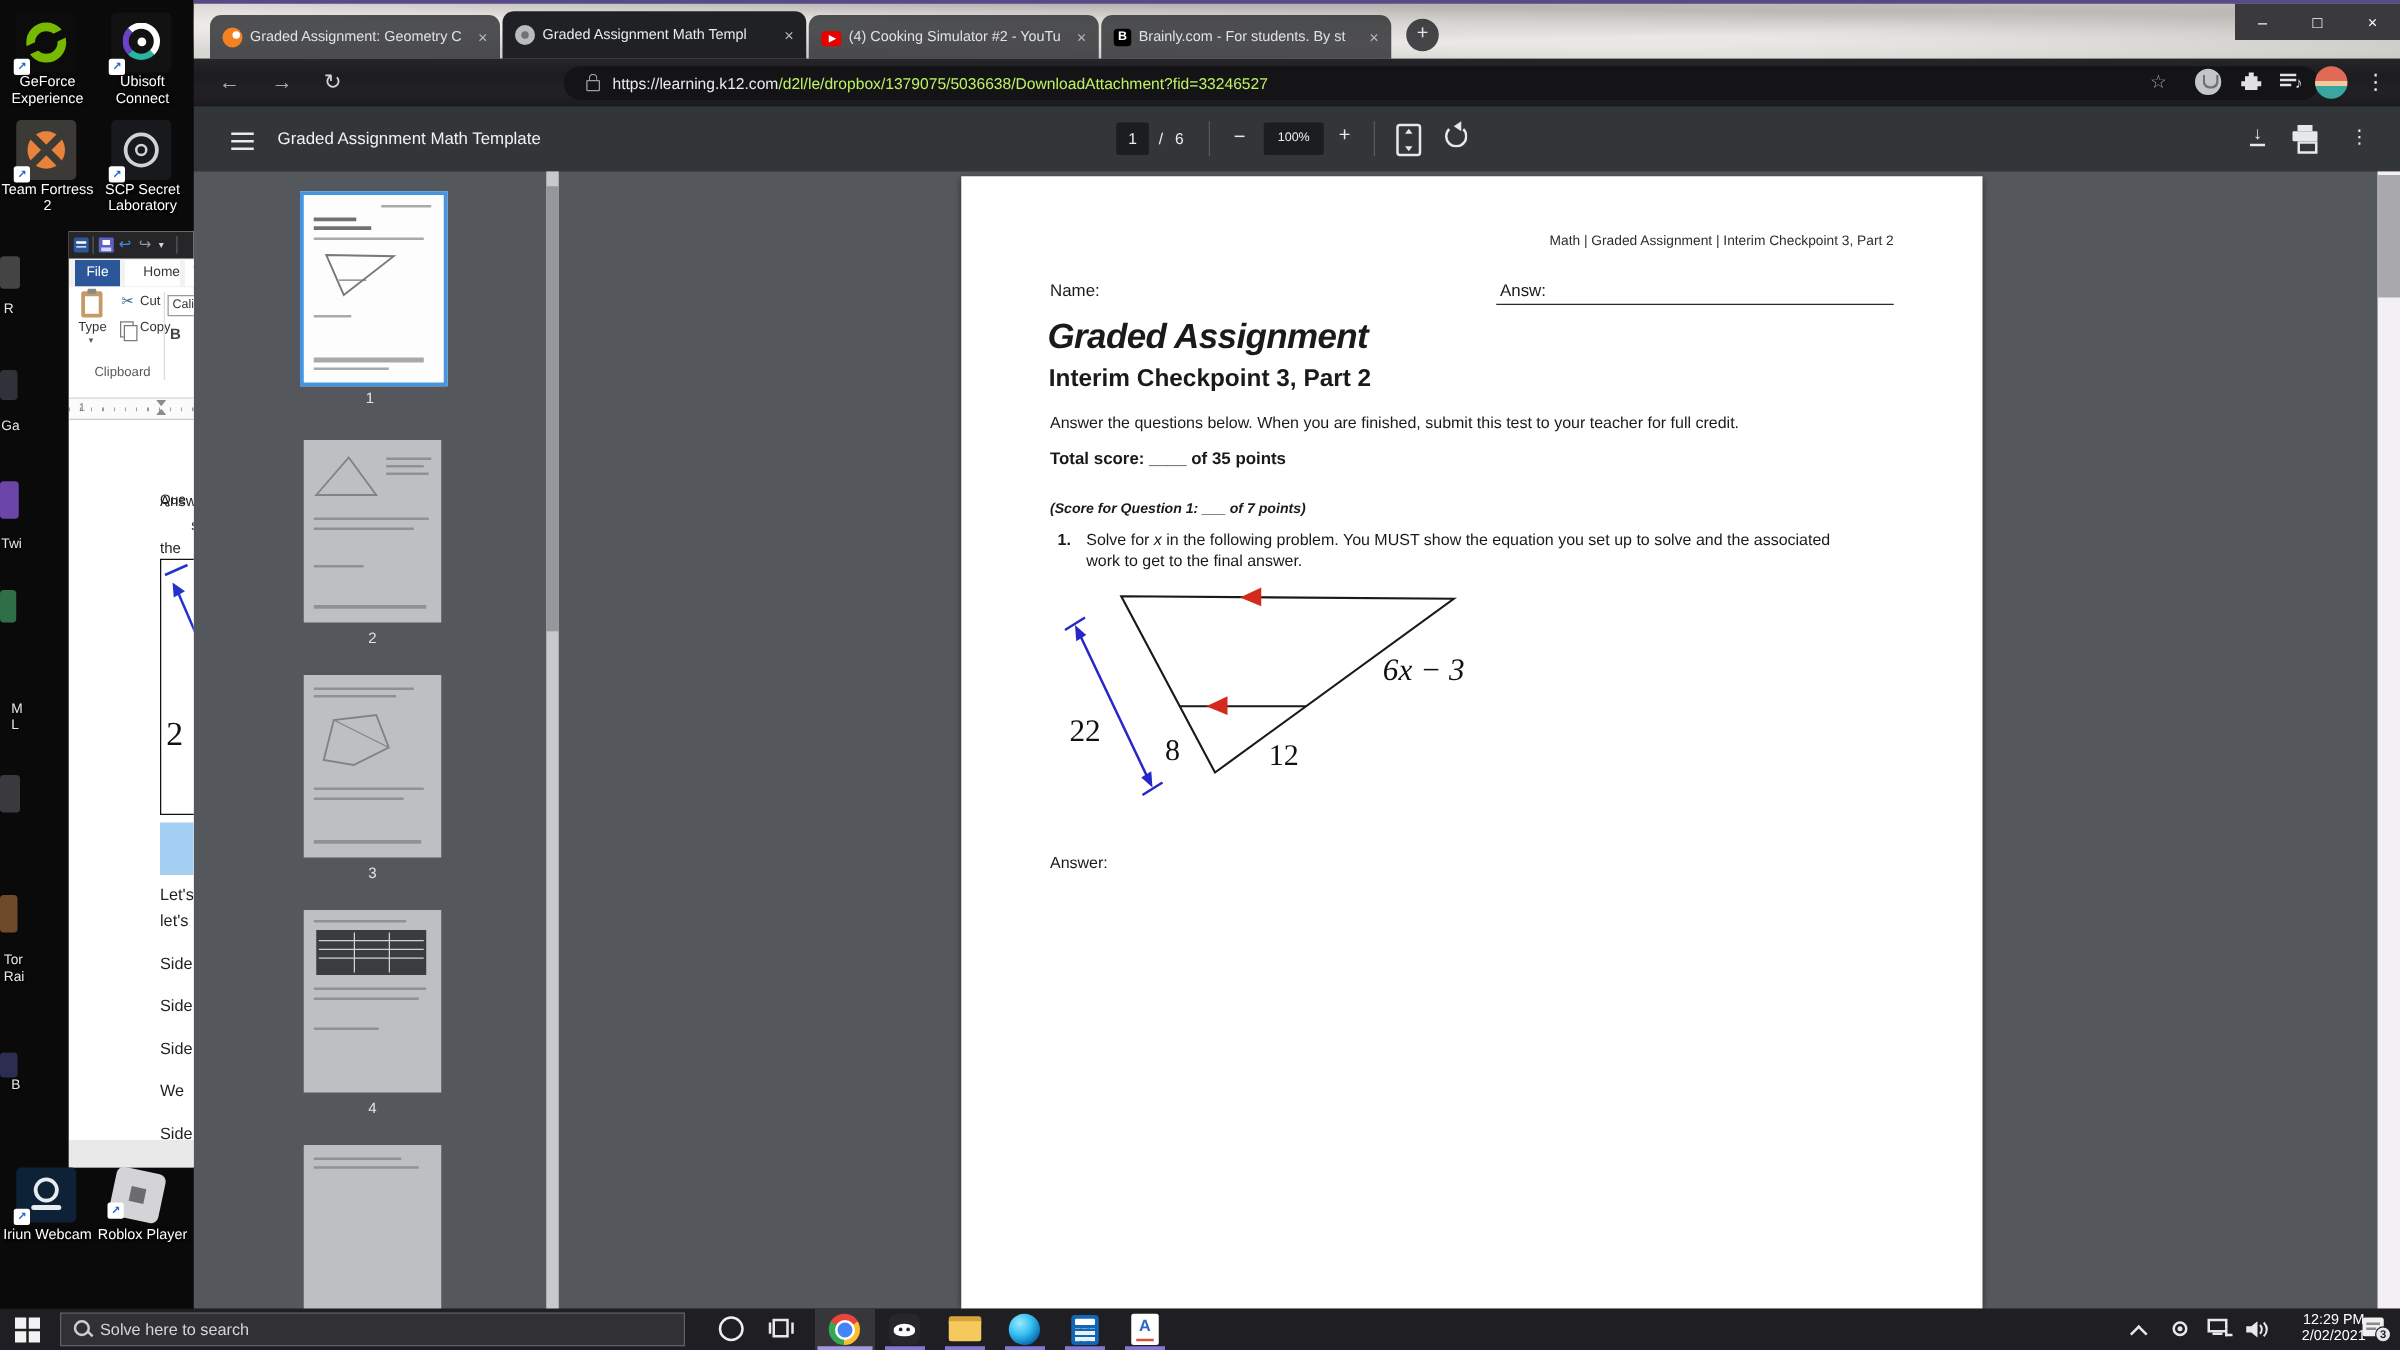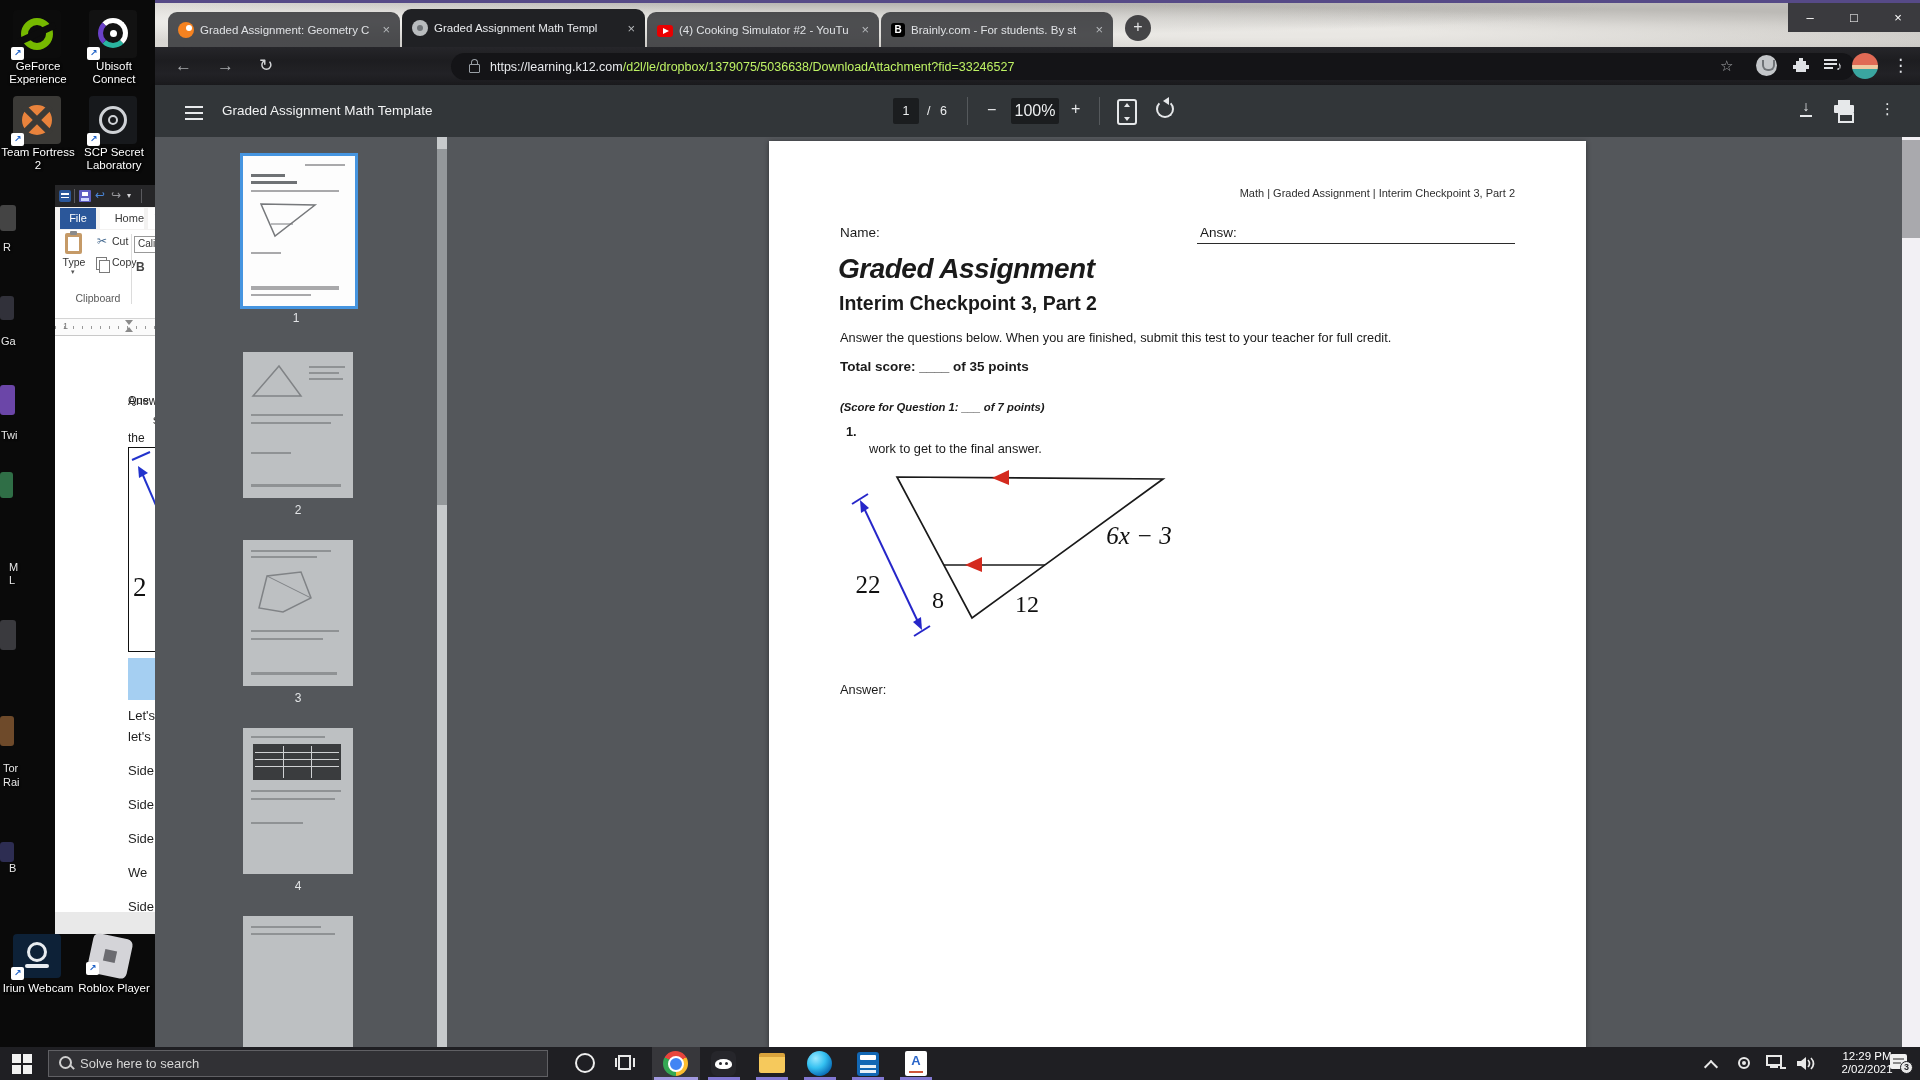--- a/index.html
+++ b/index.html
@@ -177,21 +177,21 @@
         <div></div>
         <div></div>
       </div>
     <div class="abs pdftitle" style="left:67px;top:18px;">Graded Assignment Math Template</div>
 
     <div class="abs inset" style="left:738px;top:13px;width:26px;height:26px;line-height:26px;font-size:12.5px;">1</div>
     <div class="abs" style="left:772px;top:19px;font-size:12.5px;">/</div>
     <div class="abs" style="left:785px;top:19px;font-size:12.5px;">6</div>
     <div class="abs pbarsep" style="left:812px;"></div>
     <div class="abs pdficon" style="left:832px;top:16px;font-size:16px;">−</div>
-    <div class="abs inset" style="left:856px;top:13px;width:48px;height:26px;line-height:26px;font-size:16px;">100%</div>
+    <div class="abs inset" style="left:856px;top:13px;width:48px;height:26px;line-height:26px;font-size:10px;">100%</div>
     <div class="abs pdficon" style="left:916px;top:15px;font-size:16px;">+</div>
     <div class="abs pbarsep" style="left:944px;"></div>
     <div class="abs" style="left:962px;top:14px;width:16px;height:22px;border:2px solid #e6e8ea;border-radius:3px;">
       <div class="abs" style="left:5px;top:2px;width:0;height:0;border-bottom:4px solid #e6e8ea;border-left:3px solid transparent;border-right:3px solid transparent;"></div>
       <div class="abs" style="left:5px;bottom:2px;width:0;height:0;border-top:4px solid #e6e8ea;border-left:3px solid transparent;border-right:3px solid transparent;"></div>
     </div>
     <div class="abs" style="left:1000px;top:14px;width:20px;height:20px;">
       <div class="abs" style="left:1px;top:1px;width:14px;height:14px;border:2px solid #e6e8ea;border-radius:50%;border-top-color:transparent;"></div>
       <div class="abs" style="left:8px;top:-2px;width:0;height:0;border-right:6px solid #e6e8ea;border-top:4px solid transparent;border-bottom:4px solid transparent;"></div>
     </div>
@@ -282,20 +282,21 @@
       <div class="abs dbody" style="left:431px;top:84px;font-size:13.5px;">Answ:</div>
       <div class="abs" style="left:428px;top:102px;width:318px;height:1px;background:#2b2b2b;"></div>
 
       <div class="abs dtitle" style="left:69px;top:112px;">Graded Assignment</div>
       <div class="abs dsub" style="left:70px;top:151px;">Interim Checkpoint 3, Part 2</div>
       <div class="abs dbody" style="left:71px;top:189px;">Answer the questions below. When you are finished, submit this test to your teacher for full credit.</div>
       <div class="abs dbody" style="left:71px;top:218px;font-size:13.5px;font-weight:bold;">Total score: ____ of 35 points</div>
 
       <div class="abs" style="left:71px;top:260px;font-size:11.3px;font-weight:bold;font-style:italic;">(Score for Question 1: ___ of 7 points)</div>
       <div class="abs dbody" style="left:77px;top:283px;font-weight:bold;">1.</div>
+      <div class="abs dbody" style="left:100px;top:283px;"><span>Solve for </span><span style="font-style:italic;">x</span><span> in the following problem. You MUST show the equation you set up to solve and the associated</span></div>
       <div class="abs dbody" style="left:100px;top:300px;">work to get to the final answer.</div>
 
       <svg class="abs" style="left:61px;top:319px;" width="400" height="215" viewBox="0 0 400 215">
         <polygon points="67,17 333,19 142,158" fill="none" stroke="#1a1a1a" stroke-width="1.7"></polygon>
         <line x1="114" y1="105" x2="215" y2="105" stroke="#1a1a1a" stroke-width="1.5"></line>
         <polygon points="162,18 179,10 179,25" fill="#d42a1e"></polygon>
         <polygon points="135,105 152,97 152,112" fill="#d42a1e"></polygon>
         <line x1="33" y1="46" x2="89" y2="164" stroke="#2626c9" stroke-width="2"></line>
         <polygon points="30,40 31,53 39,48" fill="#2626c9"></polygon>
         <polygon points="92,170 83,162 91,157" fill="#2626c9"></polygon>

